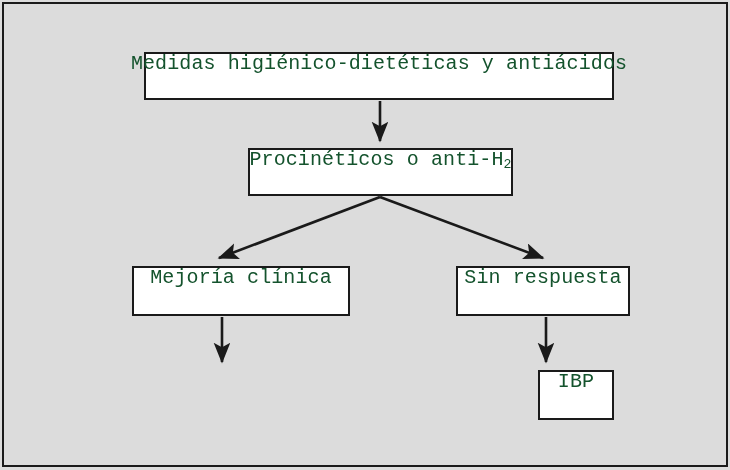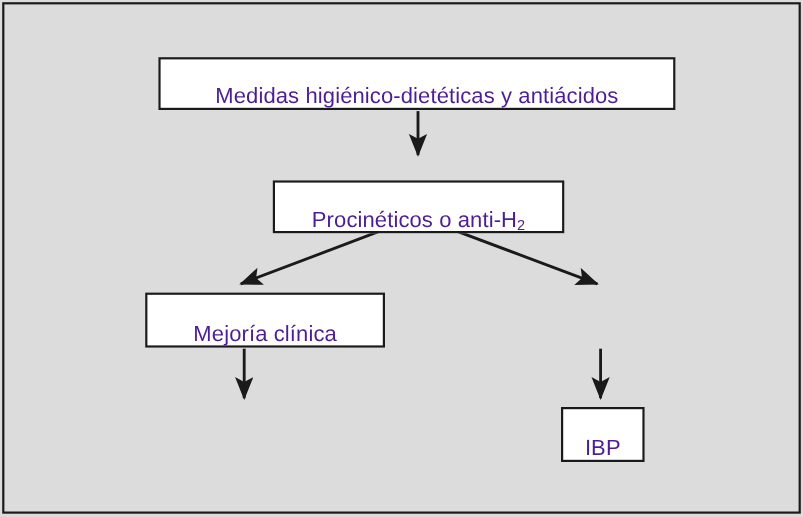--- a/index.html
+++ b/index.html
@@ -25,47 +25,48 @@
     border: 2px solid #1a1a1a;
     box-sizing: border-box;
     pointer-events: none;
   }
   .node {
     position: absolute;
     background: #ffffff;
     border: 2.5px solid #1a1a1a;
     box-sizing: border-box;
     display: flex;
-    align-items: flex-end;
+    align-items: flex-start;
     justify-content: center;
-    color: #4c1d95;
+    color: #14532d;
     font-size: 20px;
     line-height: 1;
     letter-spacing: 0.1px;
     white-space: nowrap;
+    font-family: Liberation Mono, monospace;
   }
   .node .lbl {
     display: inline-block;
     padding: 0 4px;
   }
   .node sub {
     font-size: 0.66em;
     vertical-align: baseline;
     position: relative;
     bottom: -0.26em;
     line-height: 0;
   }
 
   
   #node-medidas      { left: 144px; top: 52px;  width: 470px; height: 48px; }
-  #node-procineticos { left: 248px; top: 164px; width: 265px; height: 48px; }
+  #node-procineticos { left: 248px; top: 148px; width: 265px; height: 48px; }
   #node-mejoria      { left: 132px; top: 266px; width: 218px; height: 50px; }
   #node-sinrespuesta { left: 456px; top: 266px; width: 174px; height: 50px; }
   #node-antih2       { left: 105px; top: 370px; width: 240px; height: 50px; }
-  #node-ibp          { left: 510px; top: 370px; width: 76px;  height: 50px; }
+  #node-ibp          { left: 538px; top: 370px; width: 76px;  height: 50px; }
 
   
   #edges {
     position: absolute;
     left: 0;
     top: 0;
     width: 730px;
     height: 470px;
     pointer-events: none;
   }
@@ -106,20 +107,25 @@
       <span>Procinéticos o anti-H</span><sub>2</sub><span></span>
     </span>
   </div>
 
   <div class="node" id="node-mejoria">
     <span class="lbl">
       <span>Mejoría clínica</span><sub></sub><span></span>
     </span>
   </div>
 
+  <div class="node" id="node-sinrespuesta">
+    <span class="lbl">
+      <span>Sin respuesta</span><sub></sub><span></span>
+    </span>
+  </div>
 
 
   <div class="node" id="node-ibp">
     <span class="lbl">
       <span>IBP</span><sub></sub><span></span>
     </span>
   </div>
 
 </div>
 

